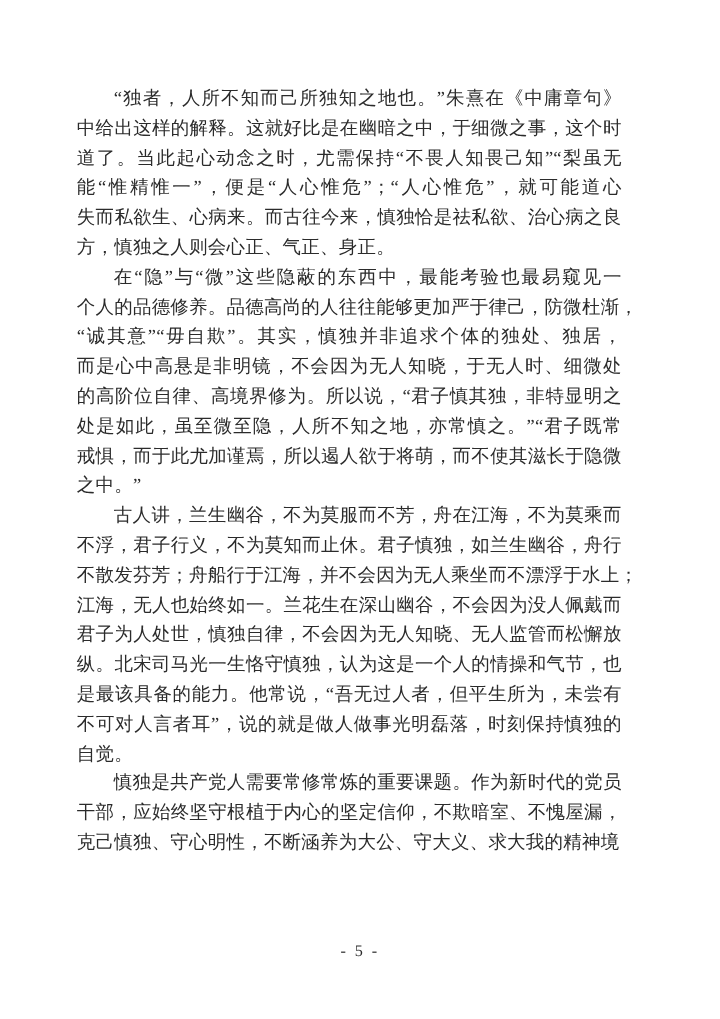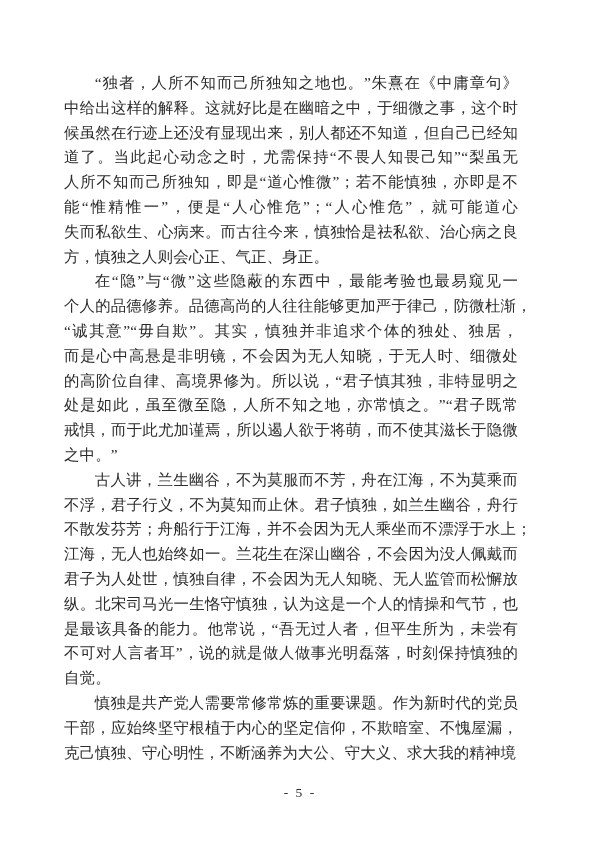--- a/index.html
+++ b/index.html
@@ -55,23 +55,21 @@
 </style>
 </head>
 <body>
 
 <div class="page">
   <div class="doc-body">
 
   <div class="paragraph">
         <div class="line indent">“独者，人所不知而己所独知之地也。”朱熹在《中庸章句》</div>
         <div class="line">中给出这样的解释。这就好比是在幽暗之中，于细微之事，这个时</div>
-        <div class="line">候虽然在行迹上还没有显现出来，别人都还不知道，但自己已经知</div>
         <div class="line">道了。当此起心动念之时，尤需保持“不畏人知畏己知”“梨虽无</div>
-        <div class="line">人所不知而己所独知，即是“道心惟微”；若不能慎独，亦即是不</div>
         <div class="line">能“惟精惟一”，便是“人心惟危”；“人心惟危”，就可能道心</div>
         <div class="line">失而私欲生、心病来。而古往今来，慎独恰是祛私欲、治心病之良</div>
         <div class="line last">方，慎独之人则会心正、气正、身正。</div>
       </div>
       <div class="paragraph">
         <div class="line indent">在“隐”与“微”这些隐蔽的东西中，最能考验也最易窥见一</div>
         <div class="line">个人的品德修养。品德高尚的人往往能够更加严于律己，防微杜渐，</div>
         <div class="line">“诚其意”“毋自欺”。其实，慎独并非追求个体的独处、独居，</div>
         <div class="line">而是心中高悬是非明镜，不会因为无人知晓，于无人时、细微处</div>
         <div class="line">的高阶位自律、高境界修为。所以说，“君子慎其独，非特显明之</div>

